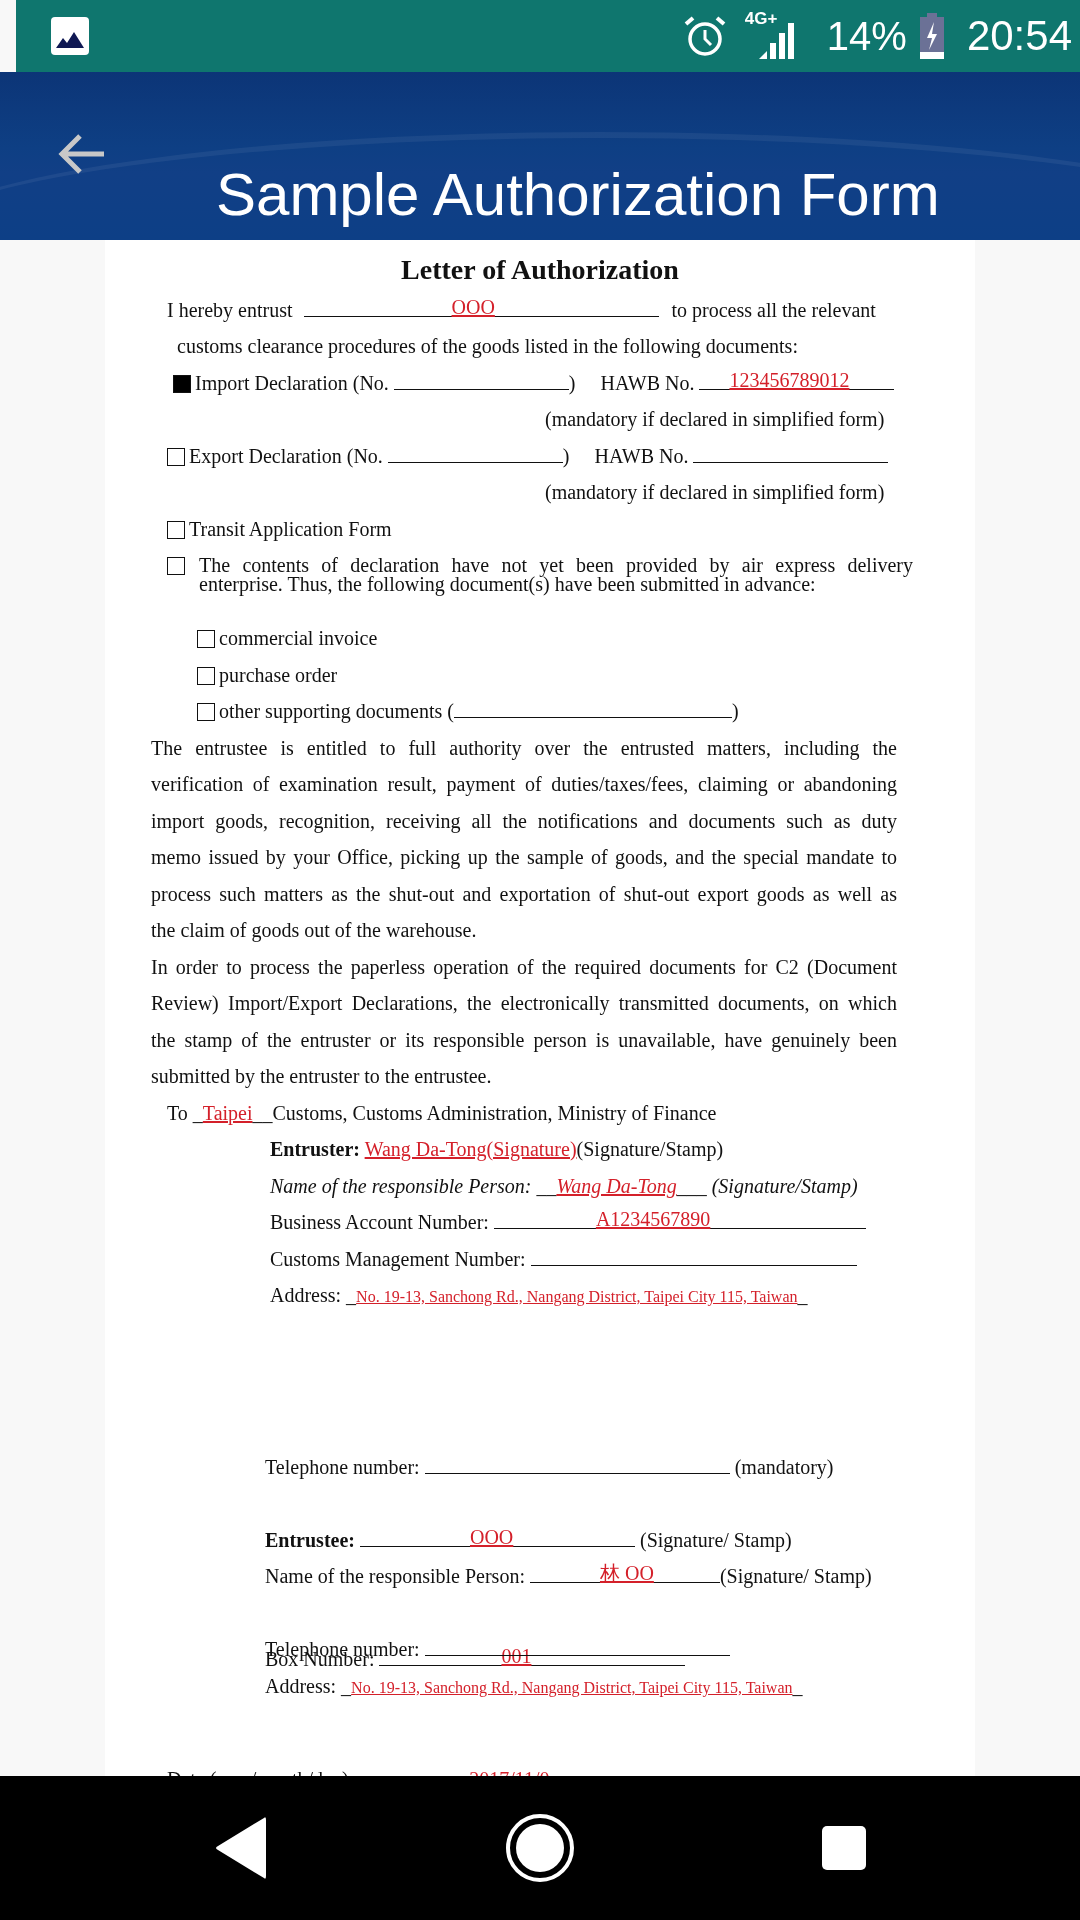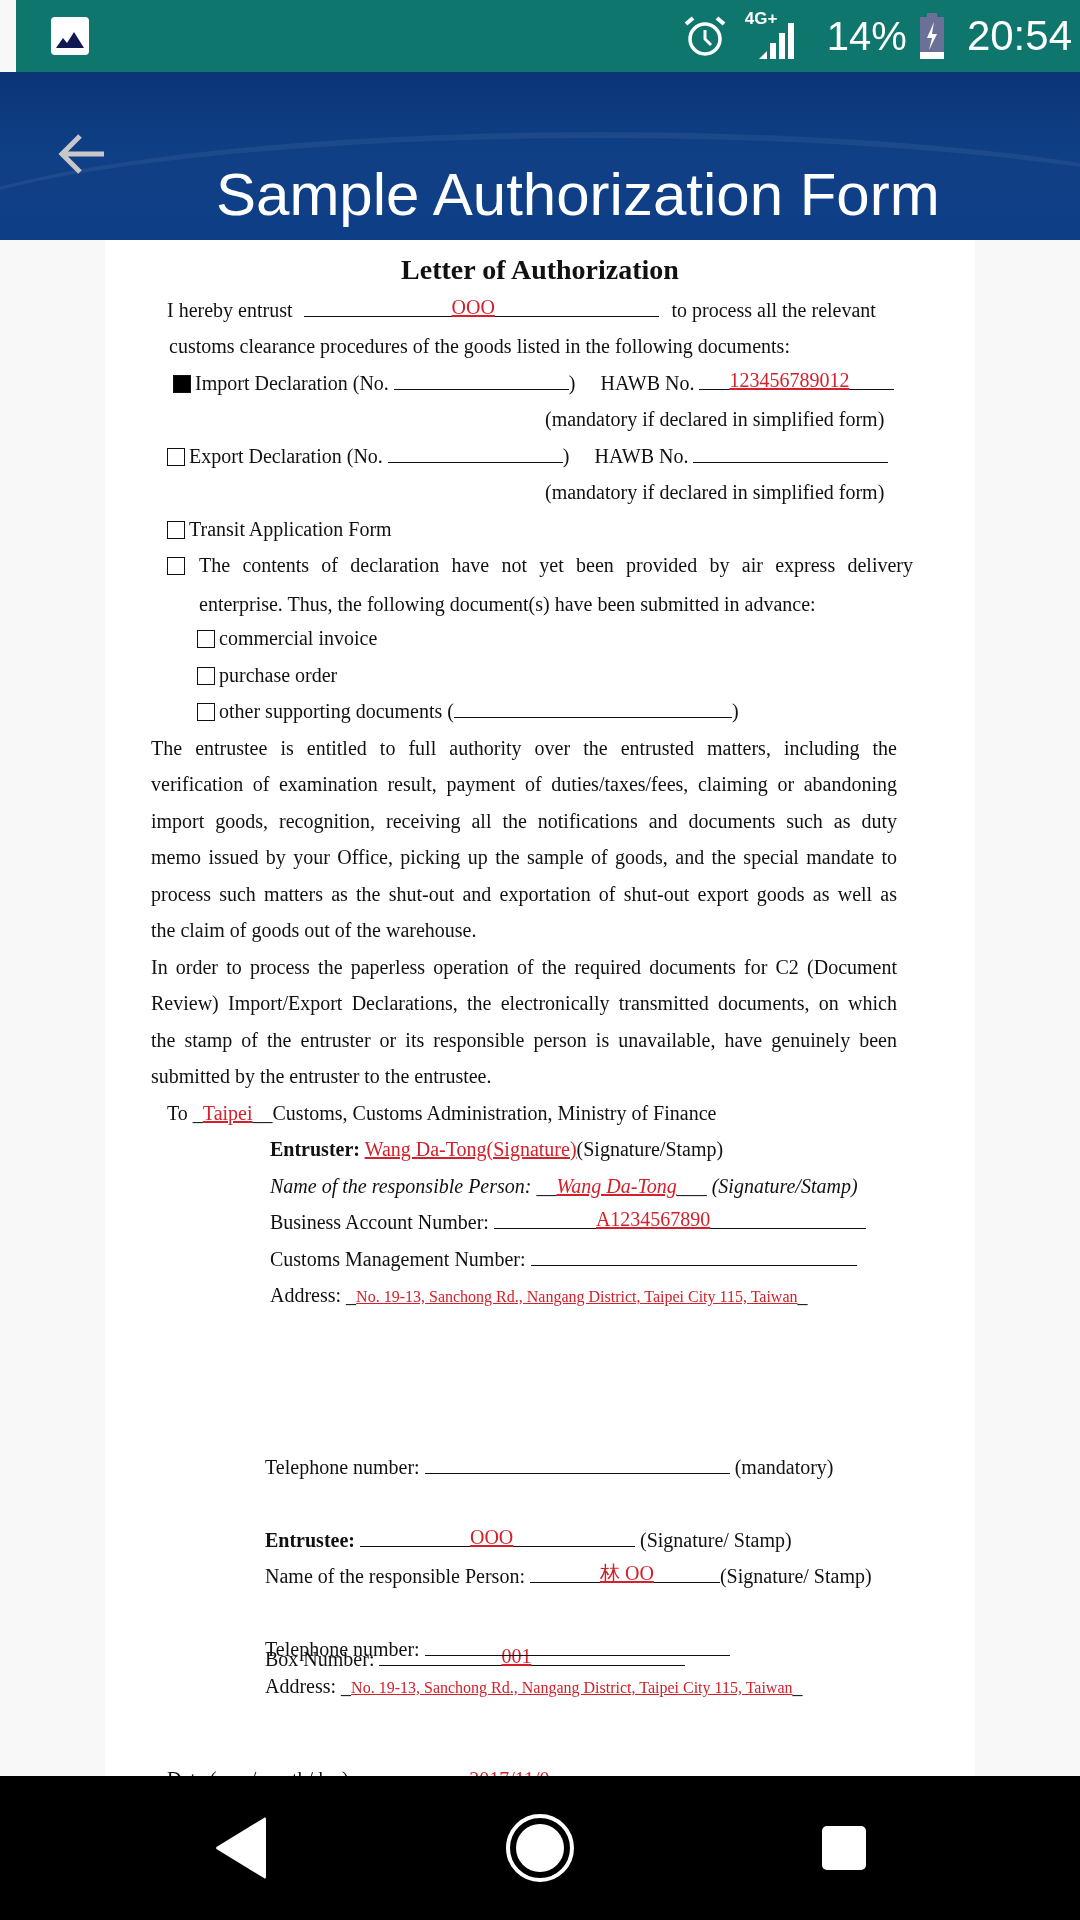--- a/index.html
+++ b/index.html
@@ -110,21 +110,21 @@
   <div class="doc">
     <div class="heading">Letter of Authorization</div>
 
     <div class="line" style="left:62px; top:58px;">
       <span>I hereby entrust</span>
       <span class="blank" style="width:355px; margin-left:6px;">
         <span class="red" style="left:148px;">OOO</span>
       </span>
       <span style="margin-left:8px;">to process all the relevant</span>
     </div>
-    <div class="line" style="left:64px; top:94px;">customs clearance procedures of the goods listed in the following documents:</div>
+    <div class="line" style="left:72px; top:94px;">customs clearance procedures of the goods listed in the following documents:</div>
 
     <div class="line" style="left:68px; top:131px;">
       <span class="cb checked"></span><span>Import Declaration (No.</span>
       <span class="blank" style="width:175px;"></span><span>)</span>
       <span style="margin-left:20px;">HAWB No.</span>
       <span class="blank" style="width:195px;">
         <span class="red" style="left:30px;">123456789012</span>
       </span>
     </div>
     <div class="line" style="left:440px; top:167px;">(mandatory if declared in simplified form)</div>
@@ -138,21 +138,21 @@
     <div class="line" style="left:440px; top:240px;">(mandatory if declared in simplified form)</div>
 
     <div class="line" style="left:62px; top:277px;">
       <span class="cb"></span><span>Transit Application Form</span>
     </div>
 
     <div class="line" style="left:62px; top:313px;">
       <span class="cb"></span>
     </div>
     <div class="just" style="left:94px; width:714px; top:313px;">The contents of declaration have not yet been provided by air express delivery</div>
-    <div class="line" style="left:94px; top:352px;">enterprise. Thus, the following document(s) have been submitted in advance:</div>
+    <div class="line" style="left:94px; top:332px;">enterprise. Thus, the following document(s) have been submitted in advance:</div>
 
     <div class="line" style="left:92px; top:386px;">
       <span class="cb"></span><span>commercial invoice</span>
     </div>
     <div class="line" style="left:92px; top:423px;">
       <span class="cb"></span><span>purchase order</span>
     </div>
     <div class="line" style="left:92px; top:459px;text-align:center;">
       <span class="cb"></span><span>other supporting documents (</span><span class="blank" style="width:278px;"></span><span>)</span>
     </div>

